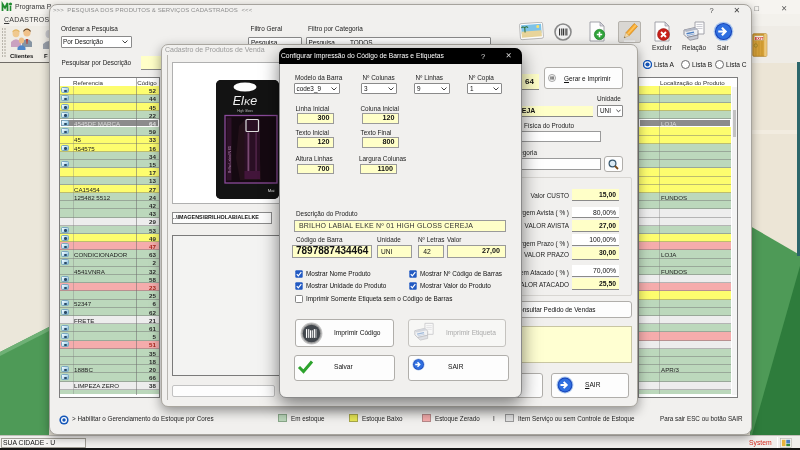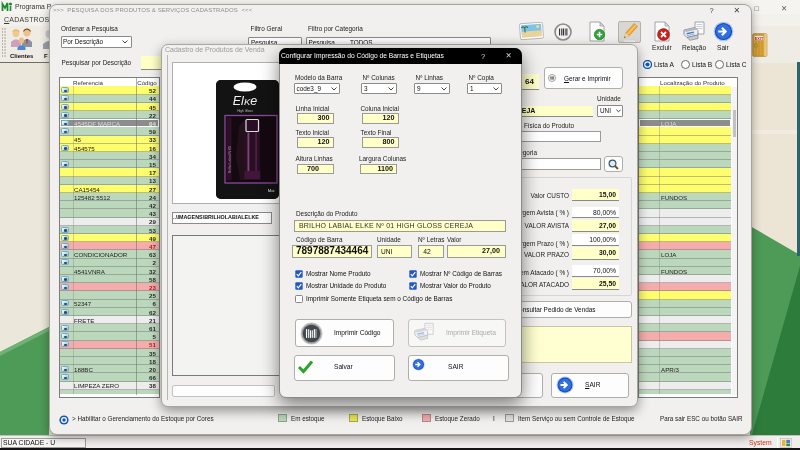--- a/index.html
+++ b/index.html
@@ -512,21 +512,21 @@
 <div style="position:absolute;left:361.5px;top:113px;width:37px;height:10.5px;background:#ffffc8;border:1px solid #9a9a9a;"></div>
 <div style="position:absolute;left:361.5px;top:114.2px;font-size:7.2px;line-height:8.7px;color:#111;white-space:nowrap;width:33px;text-align:right;"><b>120</b></div>
 <div style="position:absolute;left:295.5px;top:128.5px;font-size:6.4px;line-height:7.9px;color:#222;white-space:nowrap;">Texto Inicial</div>
 <div style="position:absolute;left:296.5px;top:137px;width:37px;height:10.5px;background:#ffffc8;border:1px solid #9a9a9a;"></div>
 <div style="position:absolute;left:296.5px;top:138.2px;font-size:7.2px;line-height:8.7px;color:#111;white-space:nowrap;width:33px;text-align:right;"><b>120</b></div>
 <div style="position:absolute;left:360.5px;top:128.5px;font-size:6.4px;line-height:7.9px;color:#222;white-space:nowrap;">Texto Final</div>
 <div style="position:absolute;left:361.5px;top:137px;width:37px;height:10.5px;background:#ffffc8;border:1px solid #9a9a9a;"></div>
 <div style="position:absolute;left:361.5px;top:138.2px;font-size:7.2px;line-height:8.7px;color:#111;white-space:nowrap;width:33px;text-align:right;"><b>800</b></div>
 <div style="position:absolute;left:295.5px;top:154.5px;font-size:6.4px;line-height:7.9px;color:#222;white-space:nowrap;">Altura Linhas</div>
 <div style="position:absolute;left:296.5px;top:163.5px;width:37px;height:10.5px;background:#ffffc8;border:1px solid #9a9a9a;"></div>
-<div style="position:absolute;left:296.5px;top:164.7px;font-size:7.2px;line-height:8.7px;color:#111;white-space:nowrap;width:33px;text-align:center;"><b>700</b></div>
+<div style="position:absolute;left:296.5px;top:164.7px;font-size:7.2px;line-height:8.7px;color:#111;white-space:nowrap;width:33px;text-align:right;"><b>700</b></div>
 <div style="position:absolute;left:359px;top:154.5px;font-size:6.4px;line-height:7.9px;color:#222;white-space:nowrap;">Largura Colunas</div>
 <div style="position:absolute;left:360px;top:163.5px;width:37px;height:10.5px;background:#ffffc8;border:1px solid #9a9a9a;"></div>
 <div style="position:absolute;left:360px;top:164.7px;font-size:7.2px;line-height:8.7px;color:#111;white-space:nowrap;width:33px;text-align:right;"><b>1100</b></div>
 <div style="position:absolute;left:296px;top:210px;font-size:6.4px;line-height:7.9px;color:#222;white-space:nowrap;">Descrição do Produto</div>
 <div style="position:absolute;left:293.5px;top:219.5px;width:212px;height:12px;background:#ffffc8;border:1px solid #9a9a9a;"></div>
 <div style="position:absolute;left:299px;top:221.5px;font-size:7px;line-height:8.5px;color:#333;white-space:nowrap;letter-spacing:0.2px;">BRILHO LABIAL ELKE Nº 01 HIGH GLOSS CEREJA</div>
 <div style="position:absolute;left:296px;top:236px;font-size:6.4px;line-height:7.9px;color:#222;white-space:nowrap;">Código de Barra</div>
 <div style="position:absolute;left:377px;top:236px;font-size:6.4px;line-height:7.9px;color:#222;white-space:nowrap;">Unidade</div>
 <div style="position:absolute;left:418px;top:236px;font-size:6.4px;line-height:7.9px;color:#222;white-space:nowrap;">Nº Letras</div>
 <div style="position:absolute;left:447px;top:236px;font-size:6.4px;line-height:7.9px;color:#222;white-space:nowrap;">Valor</div>

